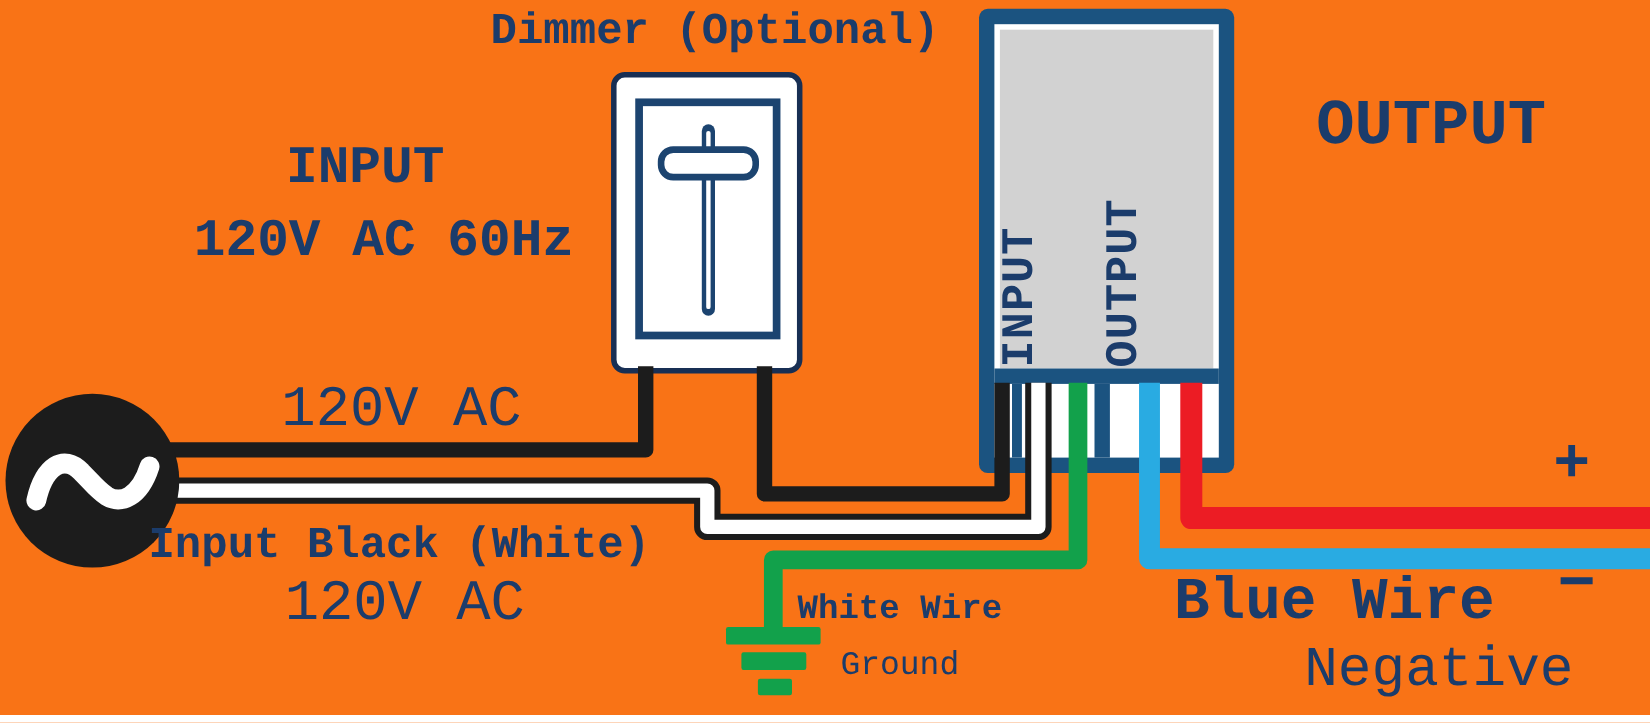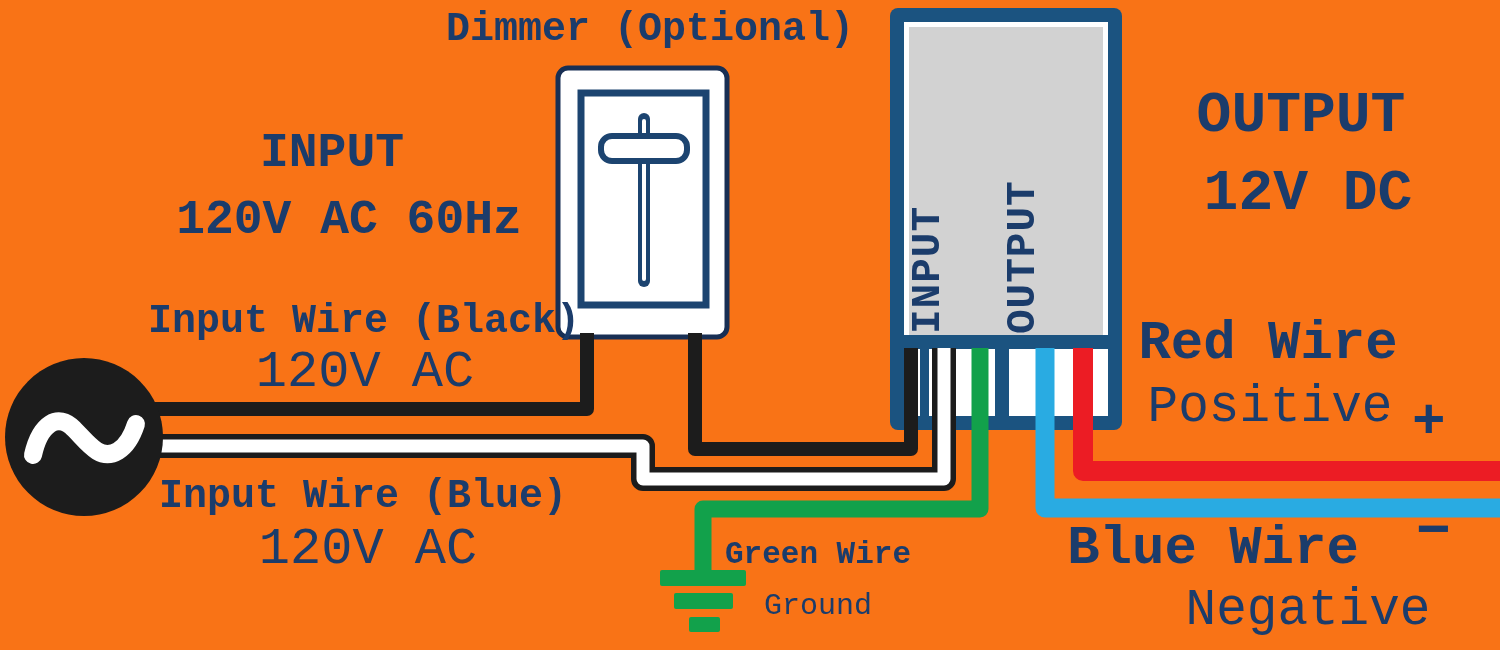--- a/index.html
+++ b/index.html
@@ -75,33 +75,29 @@
       <path d="M 33 455 C 40 424 58 412 74 429 C 83 438 88 445 97 451 C 110 459 127 452 136 424" style="fill:none;stroke:#ffffff;stroke-width:18;stroke-linecap:round"></path>
     </g>
   </svg>
 
   <div class="lbl dimmer-label" style="left:650px;top:8px;">Dimmer (Optional)</div>
 
   <div class="lbl h-input" style="left:332px;top:128px;">INPUT</div>
   <div class="lbl h-input" style="left:332px;top:195px;margin-left:17px;">120V AC 60Hz</div>
 
   <div class="lbl h-output" style="left:1301px;top:85px;">OUTPUT</div>
-  <div class="lbl h-output" style="left:1308px;top:163px;">12V DC</div>
 
-  <div class="lbl wire-lbl1" style="left:364px;top:300px;">Input Wire (Black)</div>
   <div class="lbl wire-lbl2" style="left:365px;top:345px;">120V AC</div>
 
-  <div class="lbl wire-lbl1" style="left:363px;top:475px;">Input Wire (Blue)</div>
+  <div class="lbl wire-lbl1" style="left:363px;top:475px;">Input Black (White)</div>
   <div class="lbl wire-lbl2" style="left:368px;top:522px;">120V AC</div>
 
-  <div class="lbl green-lbl1" style="left:818px;top:538px;">Green Wire</div>
+  <div class="lbl green-lbl1" style="left:818px;top:538px;">White Wire</div>
   <div class="lbl green-lbl2" style="left:818px;top:570px;">Ground</div>
 
-  <div class="lbl out-lbl1" style="left:1268px;top:315px;">Red Wire</div>
-  <div class="lbl out-lbl2" style="left:1270px;top:380px;">Positive</div>
   <div class="sign" style="left:1412px;top:390px;font-size:56px;font-weight:600;">+</div>
 
   <div class="lbl out-lbl1" style="left:1213px;top:520px;">Blue Wire</div>
   <div class="sign" style="left:1416px;top:500px;font-size:58px;font-weight:700;">−</div>
   <div class="lbl out-lbl2" style="left:1308px;top:583px;">Negative</div>
 
   <div class="vtext" style="left:905px;top:334px;">INPUT</div>
   <div class="vtext" style="left:1000px;top:334px;">OUTPUT</div>
 
 </div>

